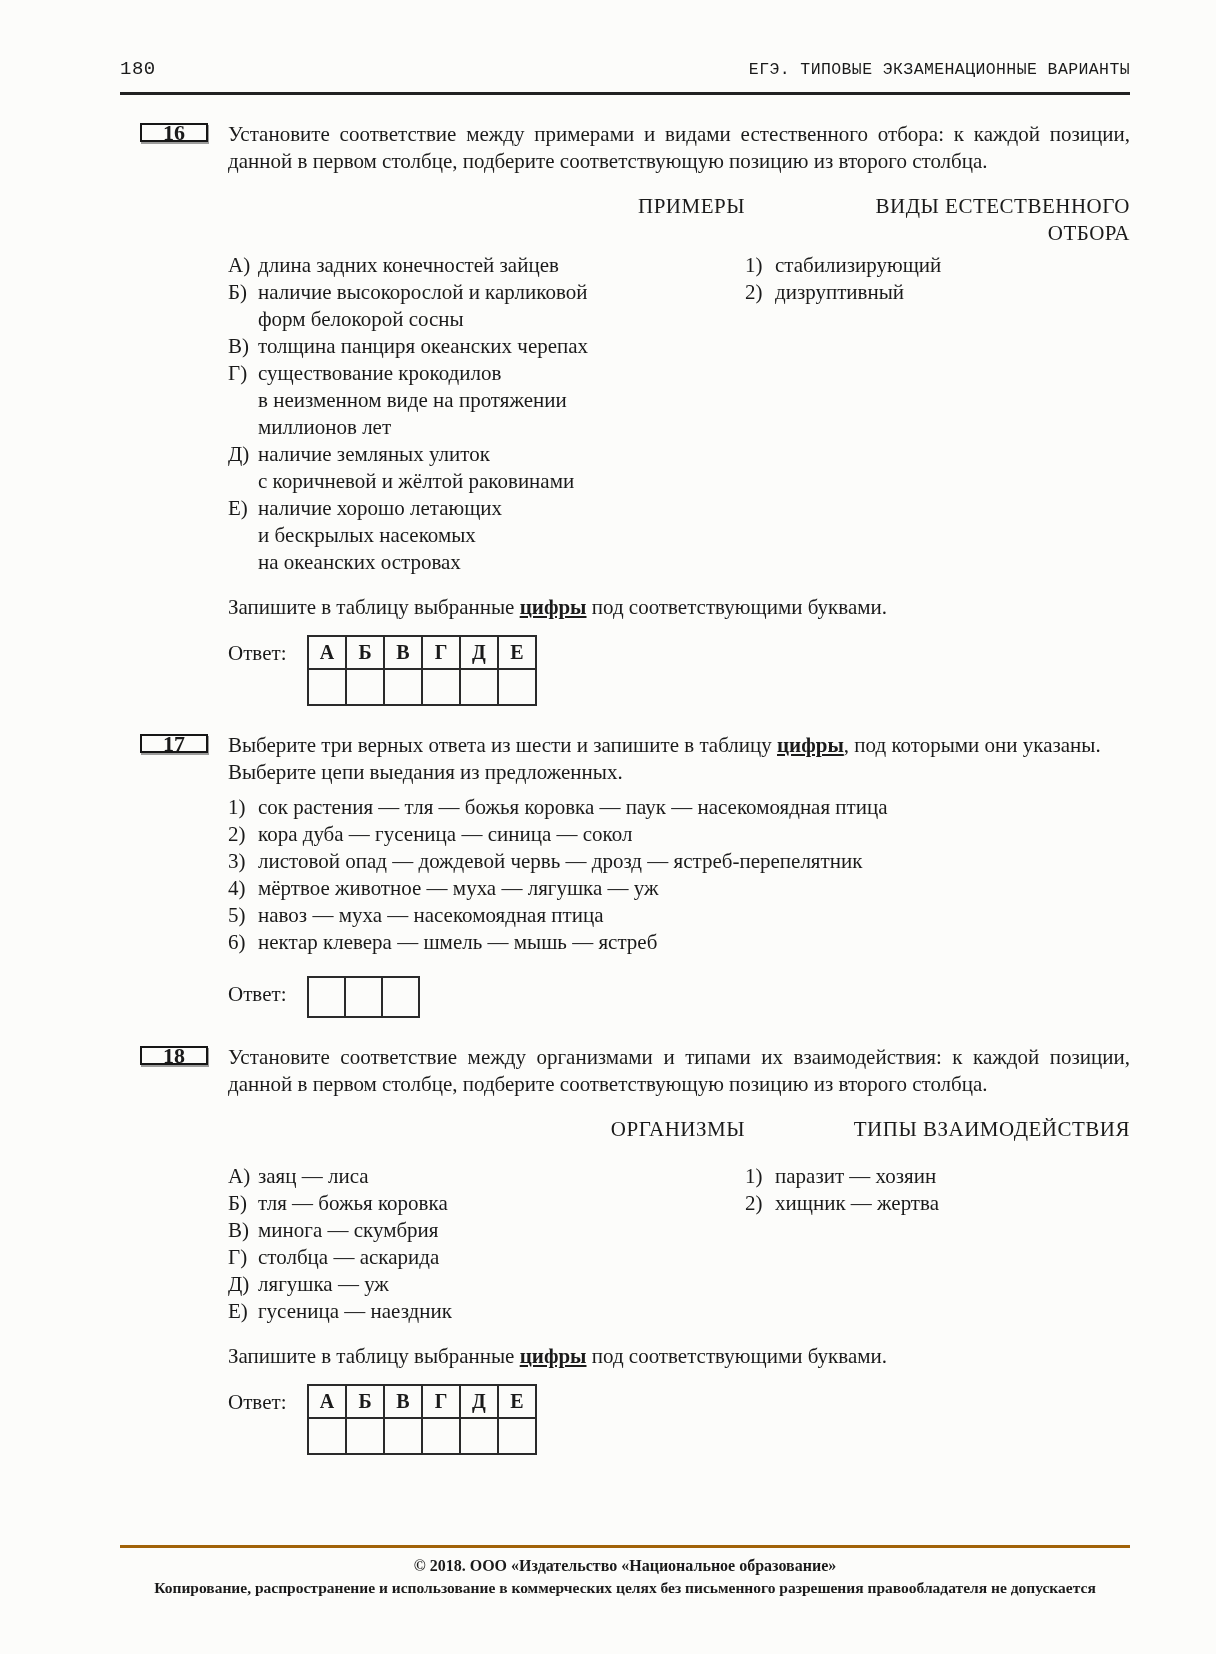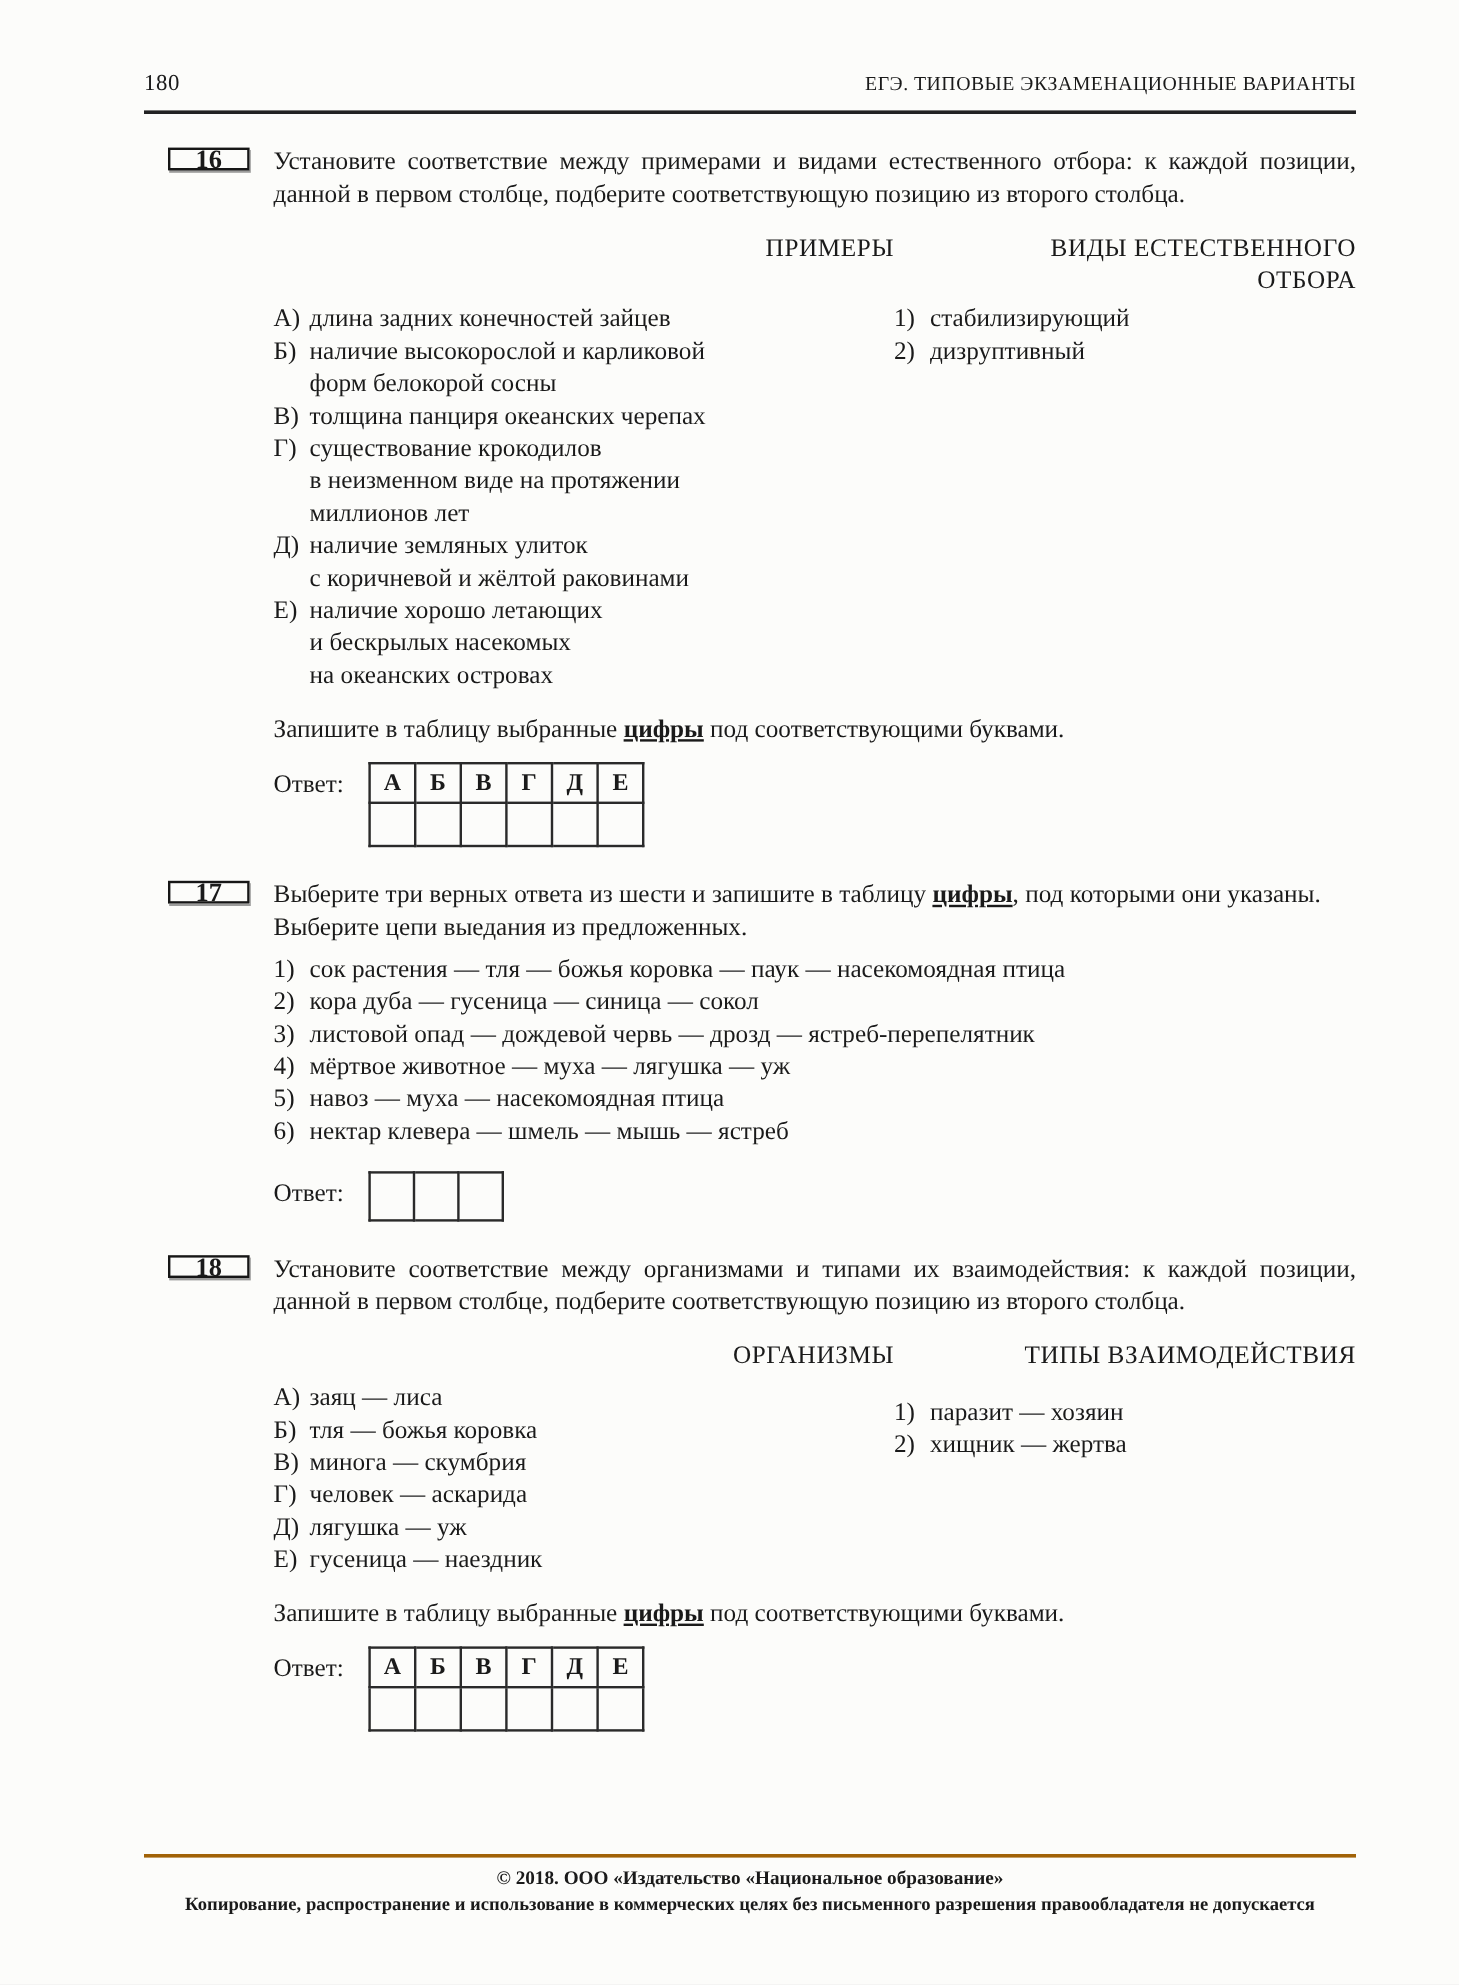--- a/index.html
+++ b/index.html
@@ -8,21 +8,21 @@
     width:1216px; height:1654px; margin:0 auto; background:#fcfcfa;
     color:#1a1a1a; padding:56px 86px 56px 120px;
     display:flex; flex-direction:column;
     font-family:"Liberation Serif","DejaVu Serif",serif;
     font-size:21px; line-height:27px;
     overflow:hidden;
   }
   .header {
     display:flex; justify-content:space-between; align-items:flex-end;
     border-bottom:3px solid #222; padding-bottom:9px;
-    font-family:Liberation Serif, serif;
+    font-family:Liberation Mono, monospace;
     gap:21px;
   }
   .page-num { font-size:19px; letter-spacing:0.5px; }
   .header-title { font-size:16.5px; letter-spacing:0.4px; }
 
   .question { display:flex; margin-top:26px; }
   .qnum {
     flex:0 0 auto; width:68px; height:19px; margin-left:20px; margin-right:20px; margin-top:2px;
     border:2px solid #161616; box-shadow:1px 2px 0 rgba(40,40,40,.45);
     display:flex; align-items:center; justify-content:center;
@@ -214,37 +214,37 @@
 
   <section class="question">
     <div class="qnum">
       <span>18</span>
     </div>
     <div class="qbody">
       <p class="intro">Установите соответствие между организмами и типами их взаимодействия: к каждой позиции, данной в первом столбце, подберите соответствующую позицию из второго столбца.</p>
 
       <div class="cols">
         <div class="col-left">
-          <div class="col-header indent" style="margin-bottom:8px;">ОРГАНИЗМЫ</div>
+          <div class="col-header indent" style="margin-bottom:20px;">ОРГАНИЗМЫ</div>
           <div>
             <div class="li">
                 <span class="marker">А)</span>
                 <span class="txt">заяц — лиса</span>
               </div>
             <div class="li">
                 <span class="marker">Б)</span>
                 <span class="txt">тля — божья коровка</span>
               </div>
             <div class="li">
                 <span class="marker">В)</span>
                 <span class="txt">минога — скумбрия</span>
               </div>
             <div class="li">
                 <span class="marker">Г)</span>
-                <span class="txt">человек — аскарида</span>
+                <span class="txt">столбца — аскарида</span>
               </div>
             <div class="li">
                 <span class="marker">Д)</span>
                 <span class="txt">лягушка — уж</span>
               </div>
             <div class="li">
                 <span class="marker">Е)</span>
                 <span class="txt">гусеница — наездник</span>
               </div>
           </div>

